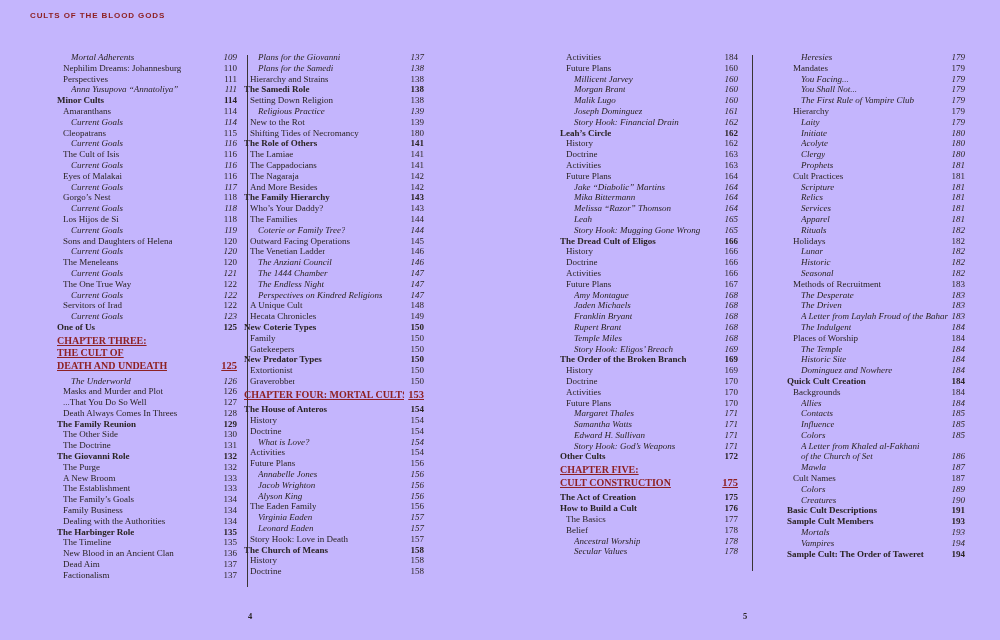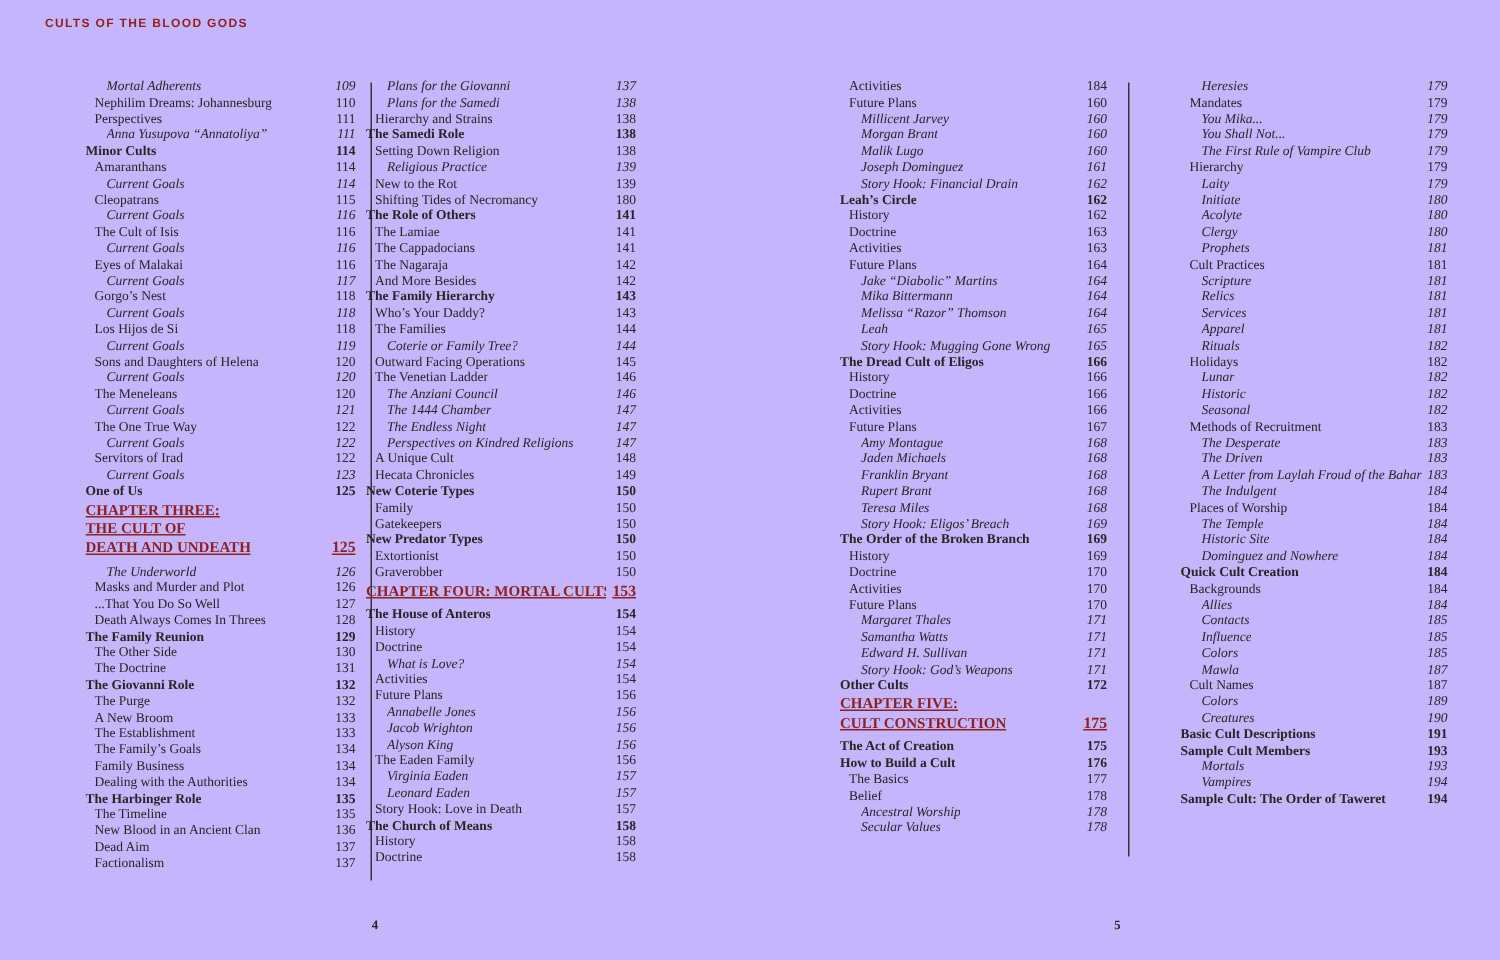--- a/index.html
+++ b/index.html
@@ -768,21 +768,21 @@
         </div>
       </div>
       <div class="entry i">
         <div class="line">
           <span class="lbl">Rupert Brant</span>
           <span class="pg">168</span>
         </div>
       </div>
       <div class="entry i">
         <div class="line">
-          <span class="lbl">Teresa Miles</span>
+          <span class="lbl">Temple Miles</span>
           <span class="pg">168</span>
         </div>
       </div>
       <div class="entry i">
         <div class="line">
           <span class="lbl">Story Hook: Eligos’ Breach</span>
           <span class="pg">169</span>
         </div>
       </div>
       <div class="entry b">
@@ -899,21 +899,21 @@
         </div>
       </div>
       <div class="entry r">
         <div class="line">
           <span class="lbl">Mandates</span>
           <span class="pg">179</span>
         </div>
       </div>
       <div class="entry i">
         <div class="line">
-          <span class="lbl">You Mika...</span>
+          <span class="lbl">You Facing...</span>
           <span class="pg">179</span>
         </div>
       </div>
       <div class="entry i">
         <div class="line">
           <span class="lbl">You Shall Not...</span>
           <span class="pg">179</span>
         </div>
       </div>
       <div class="entry i">
@@ -1099,20 +1099,29 @@
       <div class="entry i">
         <div class="line">
           <span class="lbl">Influence</span>
           <span class="pg">185</span>
         </div>
       </div>
       <div class="entry i">
         <div class="line">
           <span class="lbl">Colors</span>
           <span class="pg">185</span>
+        </div>
+      </div>
+      <div class="entry i">
+        <div class="line">
+          <span class="lbl">A Letter from Khaled al-Fakhani</span>
+        </div>
+        <div class="line">
+          <span class="lbl">of the Church of Set</span>
+          <span class="pg">186</span>
         </div>
       </div>
       <div class="entry i">
         <div class="line">
           <span class="lbl">Mawla</span>
           <span class="pg">187</span>
         </div>
       </div>
       <div class="entry r">
         <div class="line">

